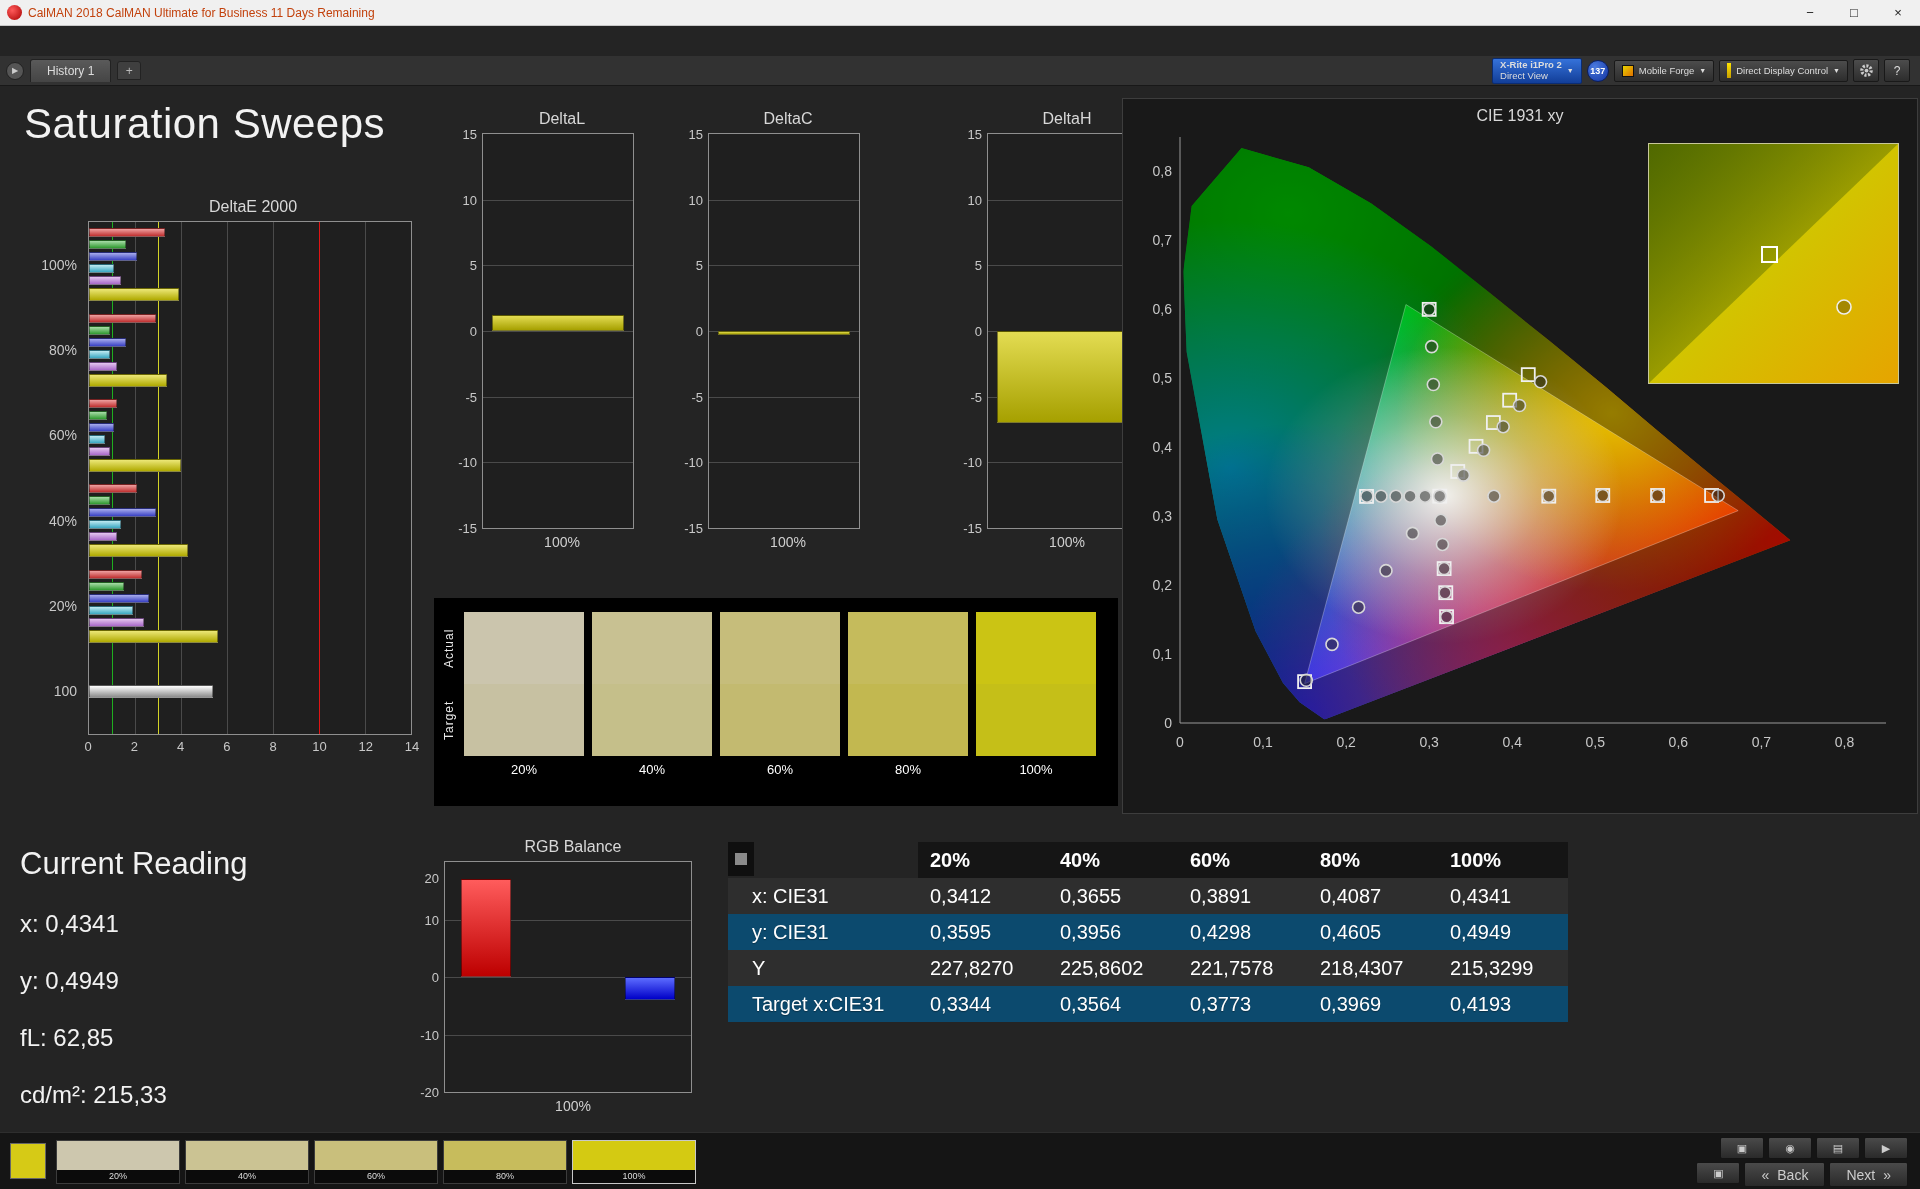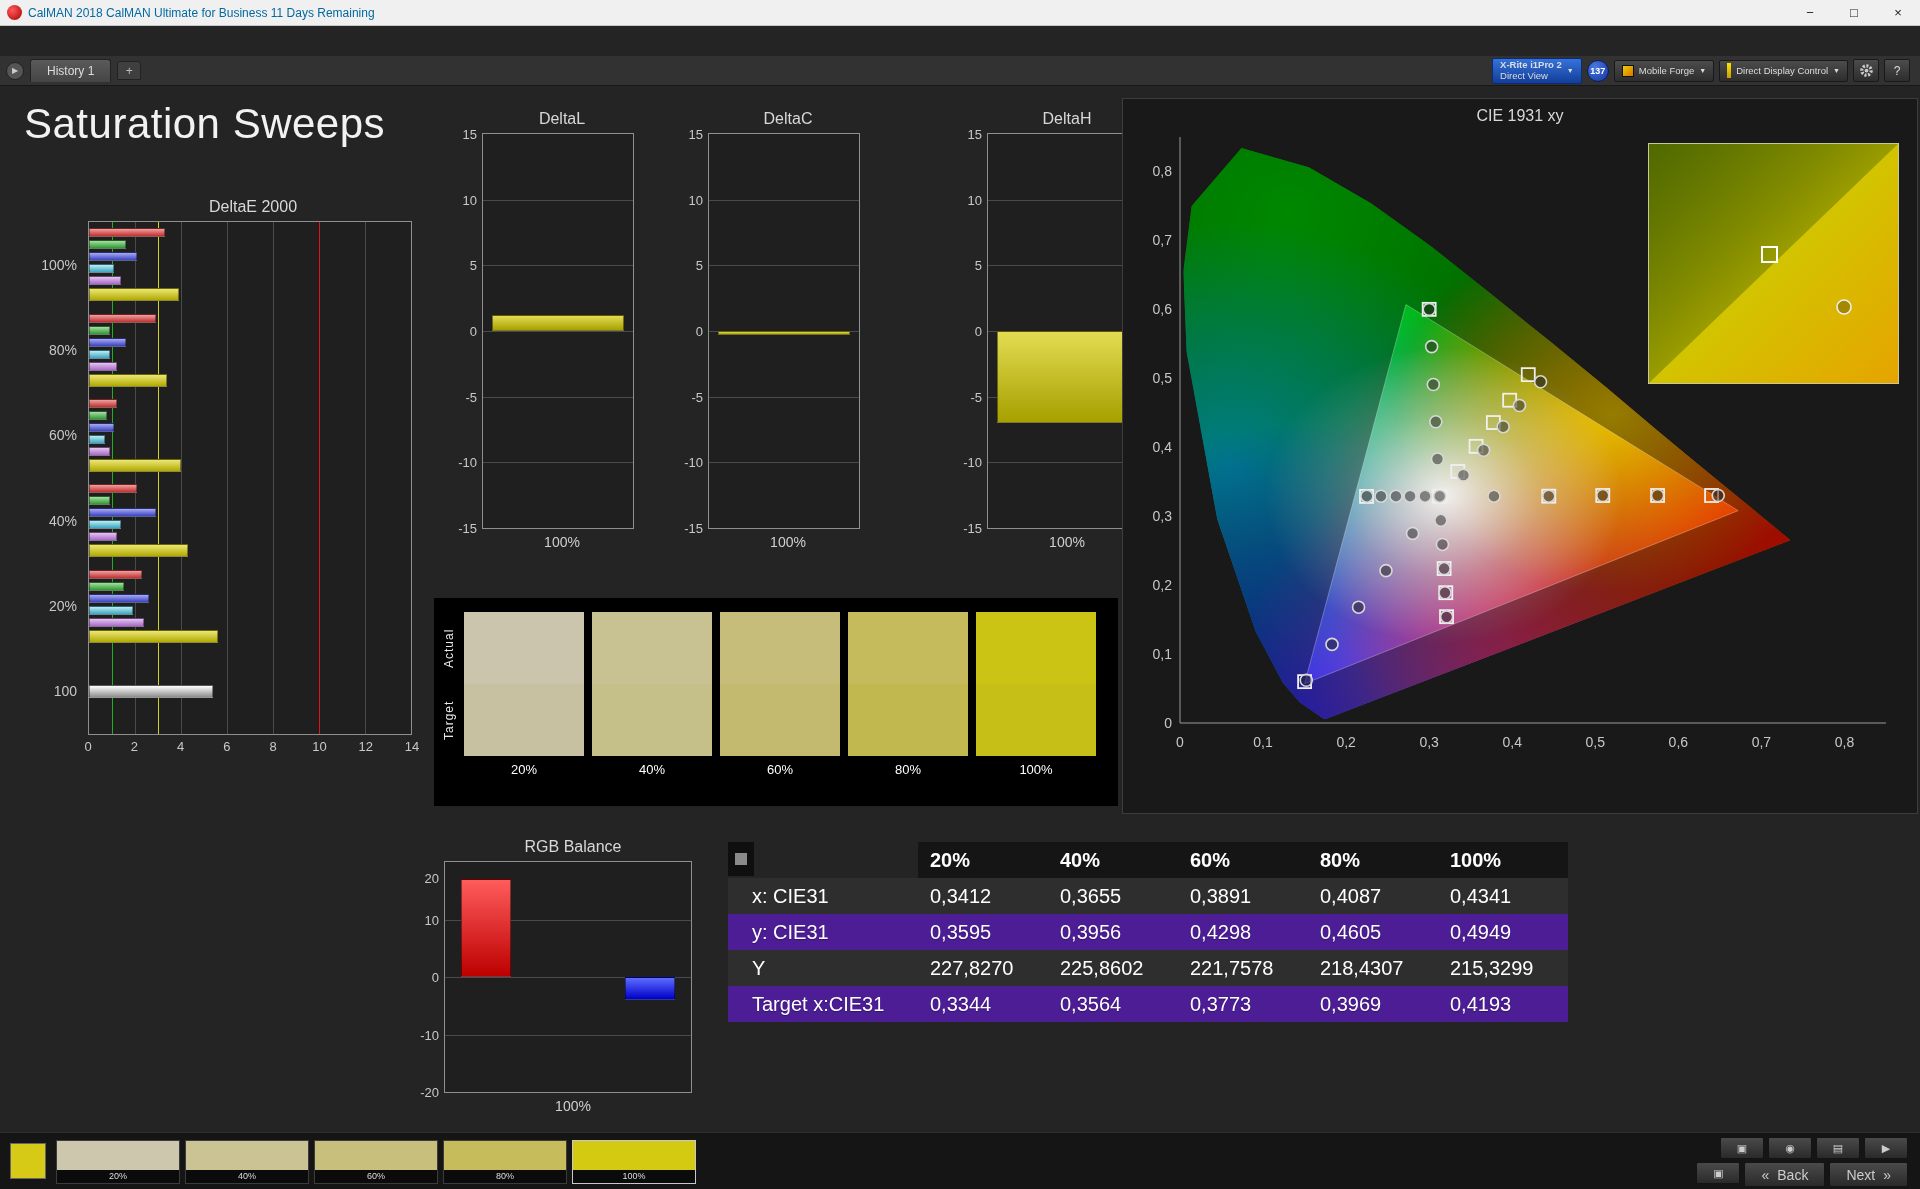--- a/index.html
+++ b/index.html
@@ -4,21 +4,21 @@
 <style>
   *{margin:0;padding:0;box-sizing:border-box}
   body{background:#000;font-family:"Liberation Sans",sans-serif}
   [data-interactable="true"]{cursor:pointer}
   .stage{position:relative;width:1920px;height:1189px;background:#242424;overflow:hidden}
 
   
   .titlebar{position:absolute;left:0;top:0;width:100%;height:26px;background:#f0f0f0;display:flex;align-items:center;justify-content:space-between;border-bottom:1px solid #c8c8c8}
   .titlebar-left{display:flex;align-items:center;gap:6px;padding-left:7px}
   .app-icon{width:15px;height:15px;border-radius:50%;background:radial-gradient(circle at 35% 35%,#ff5a5a,#a80000);display:inline-block}
-  .title-text{font-size:12px;color:#0369a1}
+  .title-text{font-size:12px;color:#c2410c}
   .titlebar-controls{display:flex;height:100%}
   .tb-btn{width:44px;height:100%;display:flex;align-items:center;justify-content:center;font-size:13px;color:#222}
 
   
   .logobar{position:absolute;top:26px;height:30px;width:100%;background:#0c0c0c;display:flex;align-items:center}
   .brand{display:flex;align-items:center;gap:5px;padding:0 12px}
   .brand-text{color:#e8151d;font-size:20px;font-weight:bold;font-style:italic;letter-spacing:.5px;border-bottom:2px solid #e8151d;line-height:1.1}
   .brand-caret{background:#b01018;color:#fff;font-size:8px;padding:2px 4px;border-radius:2px}
   .rainbow{flex:1;height:3px;background:linear-gradient(90deg,#f00,#c0c 14%,#33f 30%,#0cc 45%,#0c0 58%,#cc0 72%,#f80 86%,#f00)}
 
@@ -97,21 +97,21 @@
   .table-panel{position:absolute;left:728px;top:842px}
   .corner-handle{position:absolute;left:0;top:0;width:26px;height:34px;background:#0f0f0f;display:flex;align-items:center;justify-content:center}
   .corner-handle span{width:12px;height:12px;background:#8a8a8a;display:block}
   table{border-collapse:collapse;font-size:20px;color:#fff}
   th{font-weight:bold;background:#151515;height:36px;padding:2px 12px;text-align:left}
   th.corner{background:transparent;width:190px}
   td{height:36px;padding:2px 12px}
   td.label{width:190px;padding-left:24px}
   td.val{width:130px}
   tr.dark td{background:#2e2e2e}
-  tr.light td{background:#4c1d95;text-shadow:0 1px 1px rgba(0,0,0,.35)}
+  tr.light td{background:#0c4a6e;text-shadow:0 1px 1px rgba(0,0,0,.35)}
 
   
   .bottombar{position:absolute;left:0;bottom:0;width:100%;height:57px;background:#151515;border-top:1px solid #2e2e2e}
   .mini-swatch{position:absolute;left:10px;top:10px;width:36px;height:36px;border:1px solid #666}
   .bswatches{position:absolute;left:56px;top:7px;display:flex;gap:5px}
   .bswatch{width:124px;height:44px;border:1px solid #3c3c3c;display:flex;flex-direction:column}
   .bswatch .color{flex:1}
   .bswatch .blabel{height:13px;background:#0b0b0b;color:#ddd;font-size:9px;text-align:center;line-height:13px}
   .bswatch.selected{border-color:#c8c8c8}
   .navcluster{position:absolute;right:12px;top:4px;display:flex;flex-direction:column;gap:3px;align-items:flex-end}
@@ -470,20 +470,27 @@
           </linearGradient>
       </defs>
       <rect width="251" height="241" fill="url(#insA)"></rect>
       <polygon points="0,0 251,0 0,241" fill="url(#insB)"></polygon>
       <rect x="114" y="104" width="15" height="15" fill="none" stroke="#fff" stroke-width="2" data-interactable="false"></rect>
       <circle cx="196" cy="164" r="7" fill="rgba(0,0,0,0.25)" stroke="#eee" stroke-width="1.6" data-interactable="false"></circle>
       <rect x="0.5" y="0.5" width="250" height="240" fill="none" stroke="#c8c89a"></rect>
     </svg>
   </section>
 
+  <section class="reading" data-interactable="false">
+    <h2 data-interactable="false">Current Reading</h2>
+    <div class="line" data-interactable="false">x: 0,4341</div>
+    <div class="line" data-interactable="false">y: 0,4949</div>
+    <div class="line" data-interactable="false">fL: 62,85</div>
+    <div class="line" data-interactable="false">cd/m²: 215,33</div>
+  </section>
 
   <section class="vchart" id="chartRGB" data-interactable="false">
     <div class="chart-title" data-interactable="false">RGB Balance</div>
     <div class="vplot" data-interactable="false">
         <div class="ytick" data-interactable="false" style="top: 16px;">20</div>
         <div class="grid-h" data-interactable="false" style="top: 57.5px;"></div>
         <div class="ytick" data-interactable="false" style="top: 57.5px;">10</div>
         <div class="grid-h" data-interactable="false" style="top: 115px;"></div>
         <div class="ytick" data-interactable="false" style="top: 115px;">0</div>
         <div class="grid-h" data-interactable="false" style="top: 172.5px;"></div>

